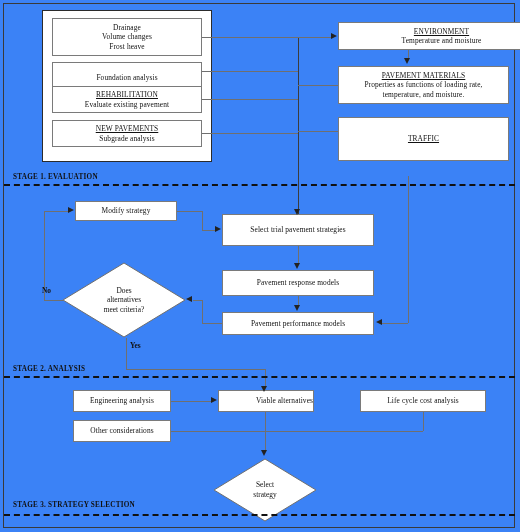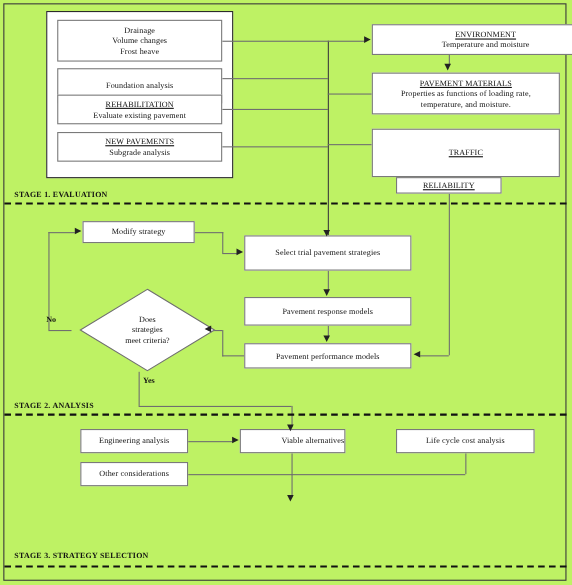--- a/index.html
+++ b/index.html
@@ -1,21 +1,21 @@
 <!DOCTYPE html>
 <html><head>
 <meta charset="utf-8">
 <title>Pavement Design Flowchart</title>
 <style>
   html,body{margin:0;padding:0;background:#ffffff;}
   body{font-family:"Liberation Serif","DejaVu Serif",serif;}
   #root{
     position:relative;
     width:520px;height:532px;
-    background:#bef264;
+    background:#3b82f6;
     overflow:hidden;
   }
   #frame{
     position:absolute;left:3px;top:3px;
     width:512px;height:525px;
     border:1px solid #3a3a3a;
     box-sizing:border-box;
   }
   
   .box{
@@ -117,23 +117,20 @@
   <div class="box" style="left:338px;top:66px;width:171px;height:38px;">
     <span class="hdr">PAVEMENT  MATERIALS</span>
     <span>Properties as functions of loading rate,</span>
     <span>temperature, and moisture.</span>
   </div>
 
   <div class="box" style="left:338px;top:117px;width:171px;height:44px;">
     <span class="hdr">TRAFFIC</span>
   </div>
 
-  <div class="box" style="left:360px;top:161px;width:96px;height:15px;">
-    <span class="hdr">RELIABILITY</span>
-  </div>
 
   <div class="h-line" style="left:202px;top:37px;width:96px;"></div>
   <div class="h-line" style="left:202px;top:71px;width:96px;"></div>
   <div class="h-line" style="left:202px;top:99px;width:96px;"></div>
   <div class="h-line" style="left:202px;top:133px;width:96px;"></div>
 
   <div class="v-line dark" style="left:298px;top:37px;height:177px;"></div>
   <div class="arr down" style="left:294.4px;top:209px;"></div>
 
   <div class="h-line" style="left:298px;top:37px;width:34px;"></div>
@@ -178,27 +175,27 @@
   <div class="arr down" style="left:294.4px;top:263px;"></div>
 
   <div class="v-line" style="left:298px;top:296px;height:11px;"></div>
   <div class="arr down" style="left:294.4px;top:305px;"></div>
 
   <div class="v-line" style="left:202px;top:300px;height:24px;"></div>
   <div class="h-line" style="left:202px;top:323px;width:20px;"></div>
   <div class="h-line" style="left:193px;top:300px;width:9px;"></div>
   <div class="arr left" style="left:186px;top:296.4px;"></div>
 
-  <div class="diamond" style="left:72px;top:262px;width:124px;height:76px;">
+  <div class="diamond" style="left:62px;top:262px;width:124px;height:76px;">
     <svg width="124" height="76" viewBox="0 0 124 76">
       <polygon points="62,1 123,38 62,75 1,38" fill="#ffffff" stroke="#6f6f6f" stroke-width="1"></polygon>
     </svg>
     <div class="dtext">
       <span>Does</span>
-      <span>strategies</span>
+      <span>alternatives</span>
       <span>meet criteria?</span>
     </div>
   </div>
 
   <div class="h-line" style="left:44px;top:300px;width:21px;"></div>
   <div class="v-line" style="left:44px;top:211px;height:89px;"></div>
   <div class="h-line" style="left:44px;top:211px;width:24px;"></div>
   <div class="arr right" style="left:68px;top:207.4px;"></div>
   <div class="edge-label" style="left:42px;top:286px;">No</div>
 
@@ -231,16 +228,25 @@
   <div class="arr right" style="left:211px;top:397.4px;"></div>
 
   <div class="h-line" style="left:171px;top:431px;width:95px;"></div>
 
   <div class="v-line" style="left:423px;top:412px;height:19px;"></div>
   <div class="h-line" style="left:265px;top:431px;width:158px;"></div>
 
   <div class="v-line" style="left:265px;top:412px;height:40px;"></div>
   <div class="arr down" style="left:261.4px;top:450px;"></div>
 
+  <div class="diamond" style="left:213px;top:458px;width:104px;height:64px;">
+    <svg width="104" height="64" viewBox="0 0 104 64">
+      <polygon points="52,1 103,32 52,63 1,32" fill="#ffffff" stroke="#6f6f6f" stroke-width="1"></polygon>
+    </svg>
+    <div class="dtext">
+      <span>Select</span>
+      <span>strategy</span>
+    </div>
+  </div>
 
   <div class="stage-label" style="left:13px;top:501px;">STAGE 3. STRATEGY  SELECTION</div>
   <div class="dashed" style="left:4px;top:514px;width:511px;"></div>
 </div>
 
 </body></html>

